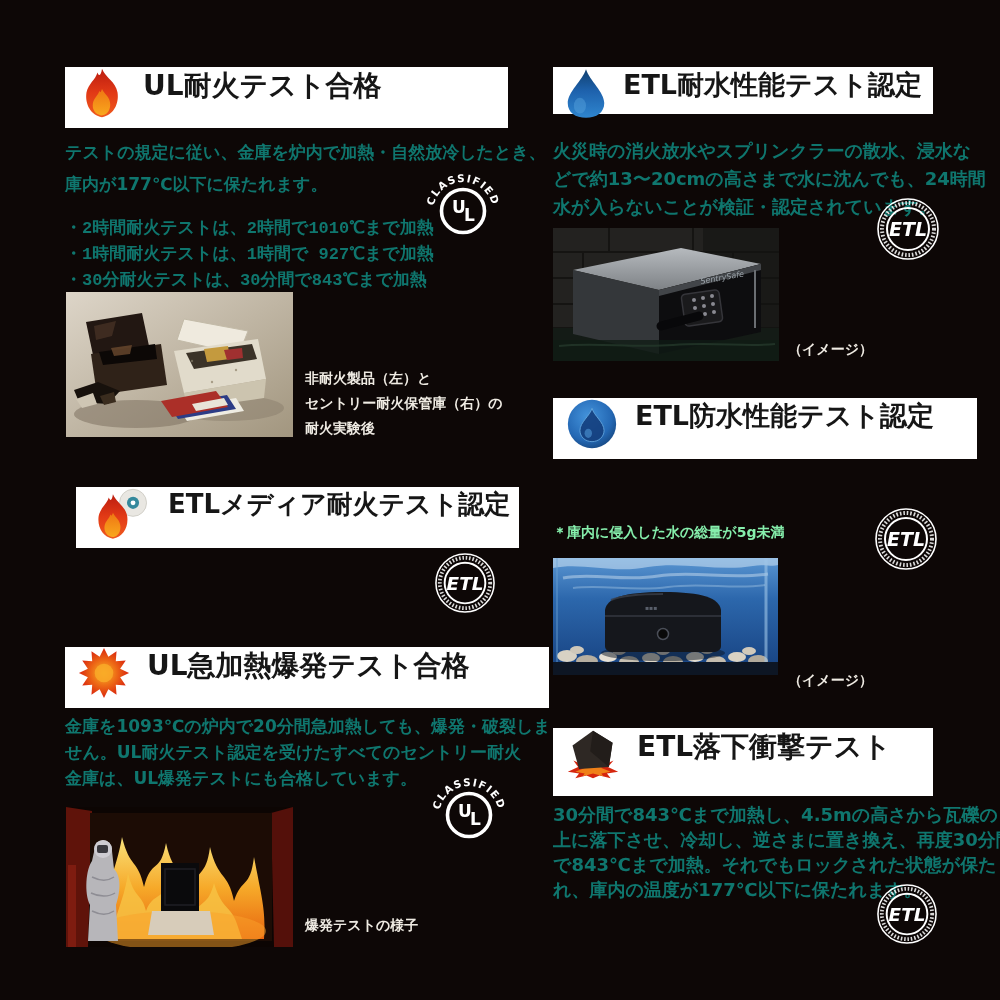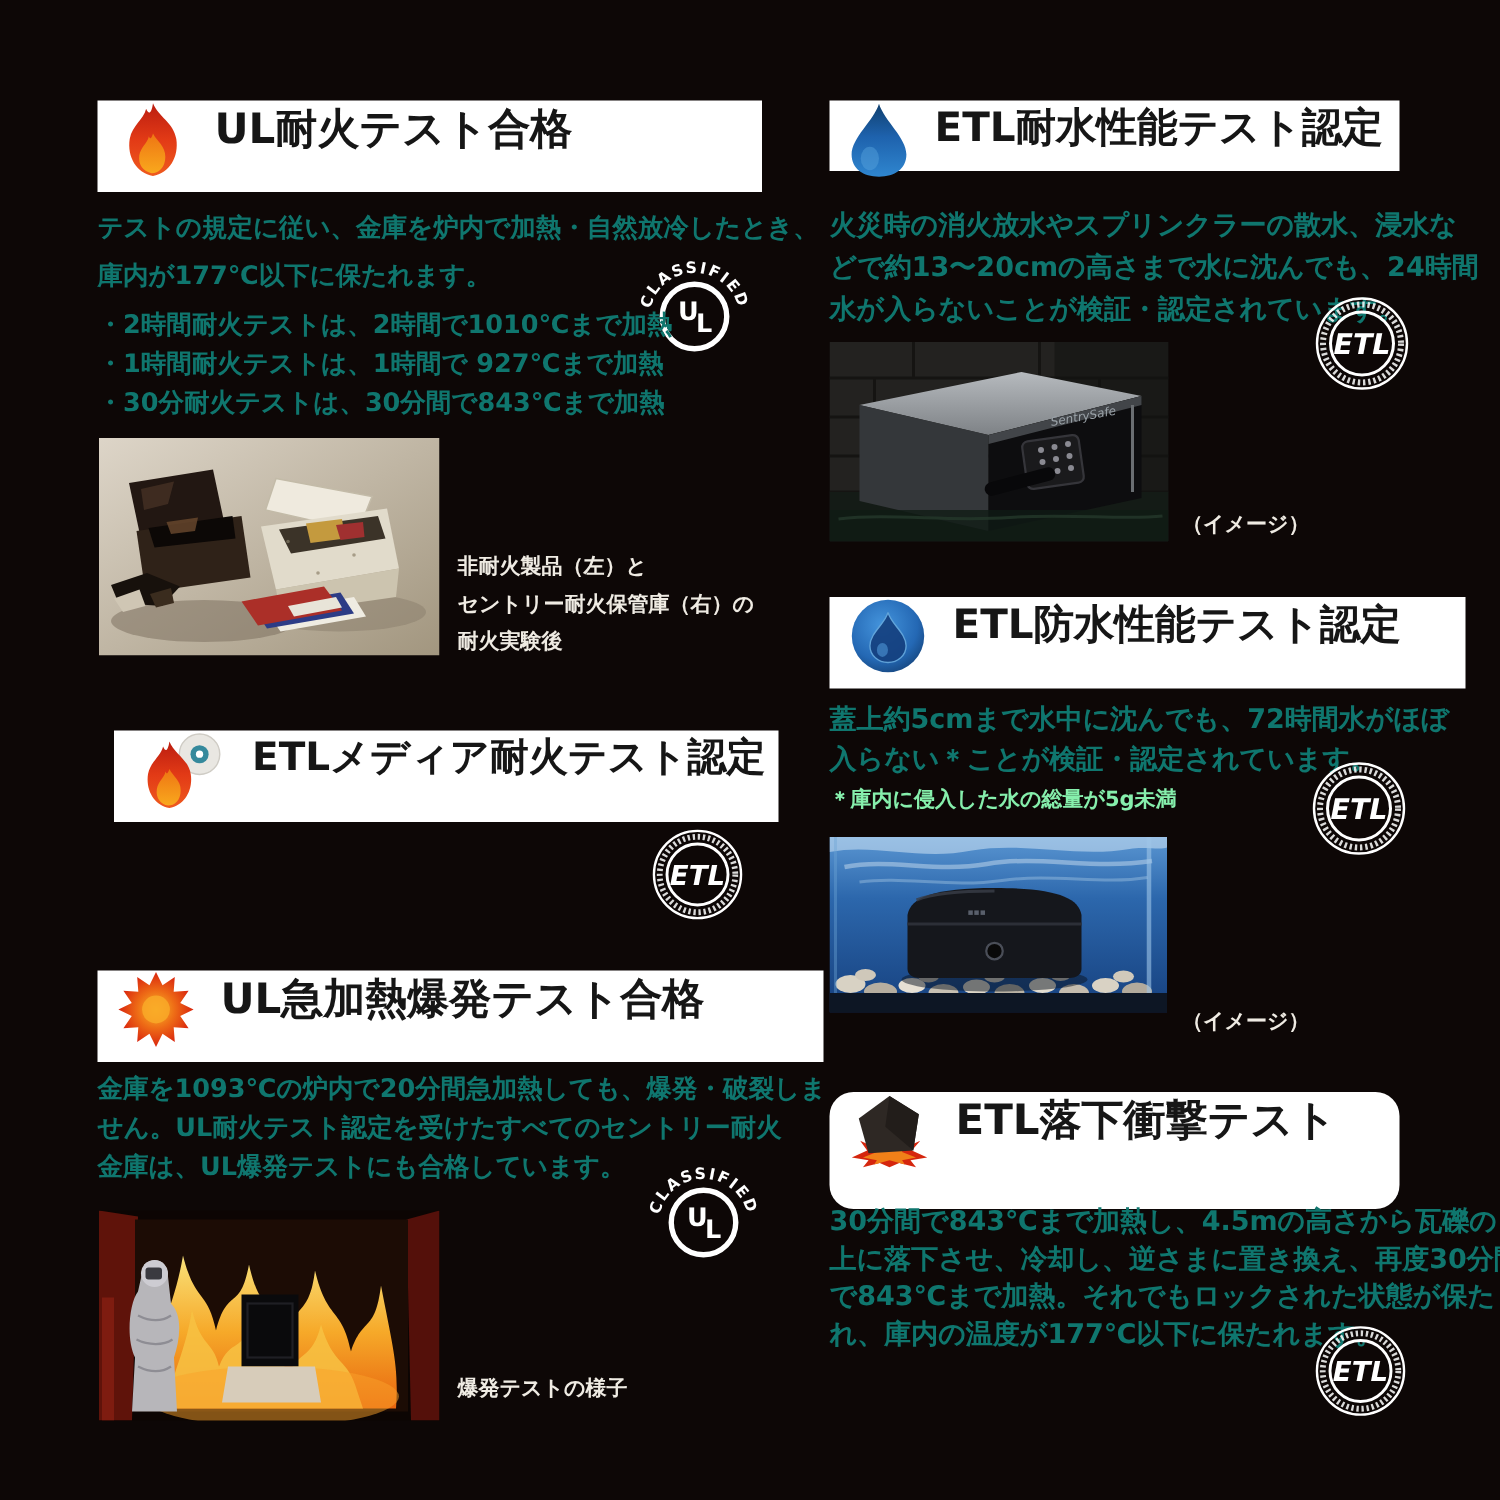--- a/index.html
+++ b/index.html
@@ -88,21 +88,21 @@
           <path id="ularc1" d="M 6,48 A 30,30 0 0 1 66,48" fill="none"></path>
         </defs>
       <text font-size="10.5" font-weight="bold" fill="#ffffff" letter-spacing="1.4">
         <textPath href="#ularc1" xlink:href="#ularc1" startOffset="50%" text-anchor="middle">CLASSIFIED</textPath>
       </text>
       <circle cx="36" cy="47" r="21.5" fill="none" stroke="#ffffff" stroke-width="3.6"></circle>
       <text x="25" y="49" font-size="17" font-weight="bold" fill="#ffffff">U</text>
       <text x="37" y="57" font-size="17" font-weight="bold" fill="#ffffff">L</text>
     </svg>
   </div>
-  <div class="abs" style="left:65px;top:204px;line-height:26px;">
+  <div class="abs" style="left:65px;top:216px;line-height:26px;font-family:Liberation Mono, monospace;">
     <div class="txt">・2時間耐火テストは、2時間で1010℃まで加熱</div>
     <div class="txt">・1時間耐火テストは、1時間で 927℃まで加熱</div>
     <div class="txt">・30分耐火テストは、30分間で843℃まで加熱</div>
   </div>
 
   <div class="abs" style="left:66px;top:292px;">
     <svg class="photo" width="227" height="145" viewBox="0 0 227 145">
       <rect width="227" height="145" fill="url(#g-p1bg)"></rect>
       <ellipse cx="70" cy="122" rx="62" ry="14" fill="#7d7160" opacity="0.55"></ellipse>
       <ellipse cx="160" cy="116" rx="58" ry="13" fill="#8a7e6b" opacity="0.5"></ellipse>
@@ -282,24 +282,20 @@
   <div class="abs banner" style="left:553px;top:398px;width:424px;height:61px;">
     <span class="ico">
       <svg width="52" height="52" viewBox="0 0 56 56">
         <circle cx="28" cy="28" r="26" fill="url(#g-dropc)"></circle>
         <path d="M28,11 C30,19 41,26 41,35 C41,42 35,47 28,47 C21,47 15,42 15,35 C15,26 26,19 28,11 Z" fill="#143f7e" stroke="#66a8dc" stroke-width="1" opacity="0.9"></path>
         <ellipse cx="24" cy="38" rx="4" ry="5" fill="#4f96d6" opacity="0.6"></ellipse>
       </svg>
     </span>
     <span class="ttl" style="font-size:27px;">ETL防水性能テスト認定</span>
   </div>
-  <div class="abs" style="left:553px;top:466px;line-height:27px;">
-    <div class="txt txt-lg">蓋上約5cmまで水中に沈んでも、72時間水がほぼ</div>
-    <div class="txt txt-lg">入らない＊ことが検証・認定されています。</div>
-  </div>
   <div class="abs note" style="left:553px;top:524px;">＊庫内に侵入した水の総量が5g未満</div>
   <div class="abs" style="left:874px;top:506px;">
     <svg width="64" height="66" viewBox="0 0 64 66">
       <circle cx="32" cy="33" r="30" fill="none" stroke="#ffffff" stroke-width="1.6"></circle>
       <circle cx="32" cy="33" r="26" fill="none" stroke="#ffffff" stroke-width="4" stroke-dasharray="1.6,1.9" opacity="0.85"></circle>
       <circle cx="32" cy="33" r="21" fill="none" stroke="#ffffff" stroke-width="2"></circle>
       <text x="32" y="40" text-anchor="middle" font-size="19" font-weight="bold" font-style="italic" fill="#ffffff">ETL</text>
     </svg>
   </div>
 
@@ -334,21 +330,21 @@
       <path d="M58,42 C70,37 90,36 110,36" stroke="#3a3e48" stroke-width="2" fill="none" opacity="0.8"></path>
       <circle cx="110" cy="76" r="5.5" fill="#090909" stroke="#4a4e58" stroke-width="1.5"></circle>
       <text x="92" y="52" font-size="6" fill="#595f6b">▪▪▪</text>
       <rect x="0" y="104" width="225" height="13" fill="#0d1624"></rect>
       <line x1="213" y1="0" x2="213" y2="104" stroke="#9fc6e8" stroke-width="3" opacity="0.6"></line>
       <line x1="4" y1="0" x2="4" y2="104" stroke="#6ea6d6" stroke-width="2" opacity="0.4"></line>
     </svg>
   </div>
   <div class="abs cap" style="left:788px;top:672px;">（イメージ）</div>
 
-  <div class="abs banner" style="left:553px;top:728px;width:380px;height:78px;border-radius:16px;">
+  <div class="abs banner" style="left:553px;top:728px;width:380px;height:68px;">
     <span class="ico">
       <svg width="54" height="52" viewBox="0 0 58 54">
         <polygon fill="#d5260e" points="2,46 13,41 8,34 19,39 18,29 26,37 29,27 33,37 41,29 40,39 51,34 45,41 56,46 44,48 48,53 36,50 29,53 22,50 10,53 14,48"></polygon>
         <polygon fill="#f08018" points="10,46 20,42 18,36 27,41 29,33 32,41 40,36 38,42 48,46 38,48 40,51 29,48 18,51 20,48"></polygon>
         <polygon fill="#2e2824" points="29,2 50,15 46,41 14,43 7,18"></polygon>
         <polygon fill="#221d1a" points="29,2 26,24 46,41 50,15"></polygon>
       </svg>
     </span>
     <span class="ttl" style="font-size:28px;">ETL落下衝撃テスト</span>
   </div>

